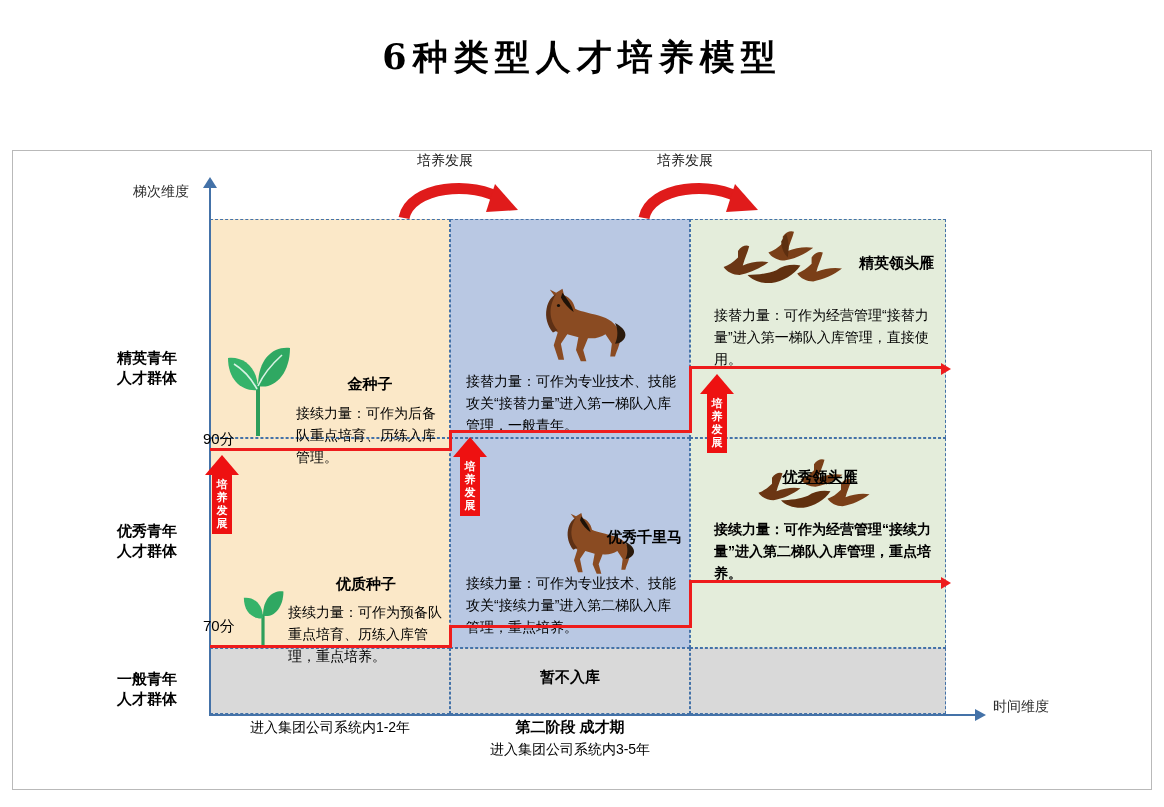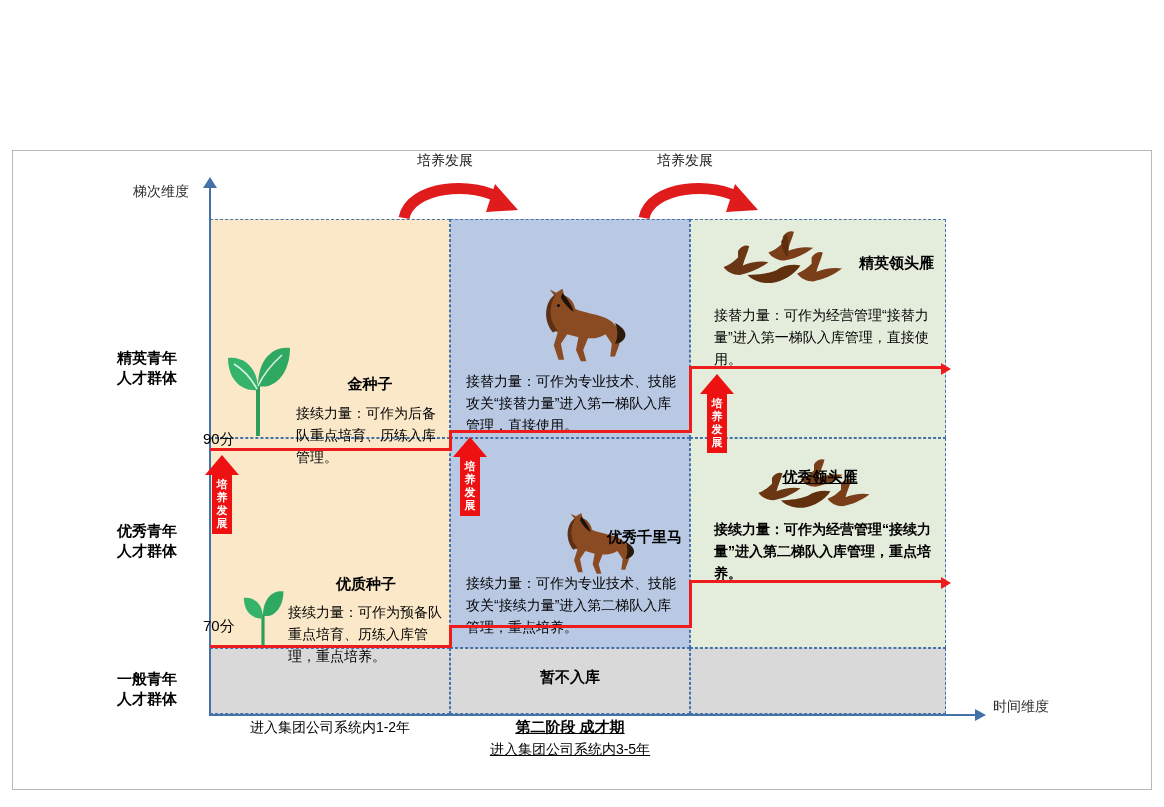--- a/index.html
+++ b/index.html
@@ -118,36 +118,37 @@
   .curve{position:absolute;z-index:6;}
   .curve-label{
     position:absolute;font-size:14px;color:#1a1a1a;white-space:nowrap;z-index:6;
   }
 
   
   .stage{position:absolute;text-align:center;width:240px;}
   .stage-t{font-size:15px;font-weight:bold;color:#000;line-height:22px;}
   .stage-s{font-size:14px;color:#000;line-height:22px;}
   .s1{left:210px;top:716px;}
-  .s2{left:450px;top:716px;text-decoration:underline;}
+  .s2{left:450px;top:716px;}
   .s3{left:690px;top:716px;}
 
   .nostock{
     position:absolute;left:450px;top:668px;width:240px;text-align:center;
     font-size:15px;font-weight:bold;color:#000;z-index:4;
   }
 
   
   .art{position:absolute;z-index:3;}
 </style>
 </head>
 <body>
 
 <div id="root">
 
+  <div class="title">6种类型人才培养模型</div>
 
   <div class="frame"></div>
 
   <div class="cell col1 rowTop c-cream"></div>
   <div class="cell col2 rowTop c-blue"></div>
   <div class="cell col3 rowTop c-green"></div>
 
   <div class="cell col1 rowMid c-cream"></div>
   <div class="cell col2 rowMid c-blue"></div>
   <div class="cell col3 rowMid c-green"></div>
@@ -244,21 +245,21 @@
   <div class="cc" style="left:296px;top:365px;width:148px;">
     <div class="cc-title" style="text-align:center;">金种子</div>
     <div class="cc-body" style="margin-top:8px;">接续力量：可作为后备队重点培育、历练入库管理。</div>
   </div>
 
   <div class="cc" style="left:288px;top:565px;width:156px;">
     <div class="cc-title" style="text-align:center;">优质种子</div>
     <div class="cc-body" style="margin-top:7px;">接续力量：可作为预备队重点培育、历练入库管理，重点培养。</div>
   </div>
 
-  <div class="cc cc-body" style="left:466px;top:370px;width:216px;">接替力量：可作为专业技术、技能攻关“接替力量”进入第一梯队入库管理，直接使用。</div>
+  <div class="cc cc-body" style="left:466px;top:370px;width:216px;">接替力量：可作为专业技术、技能攻关“接替力量”进入第一梯队入库管理，一般青年。</div>
 
   <div class="cc" style="left:462px;top:518px;width:220px;">
     <div class="cc-title" style="text-align:right;">优秀千里马</div>
   </div>
   <div class="cc cc-body" style="left:466px;top:572px;width:216px;">接续力量：可作为专业技术、技能攻关“接续力量”进入第二梯队入库管理，重点培养。</div>
 
   <div class="cc" style="left:706px;top:244px;width:228px;">
     <div class="cc-title" style="text-align:right;">精英领头雁</div>
   </div>
   <div class="cc cc-body" style="left:714px;top:304px;width:218px;">接替力量：可作为经营管理“接替力量”进入第一梯队入库管理，直接使用。</div>

